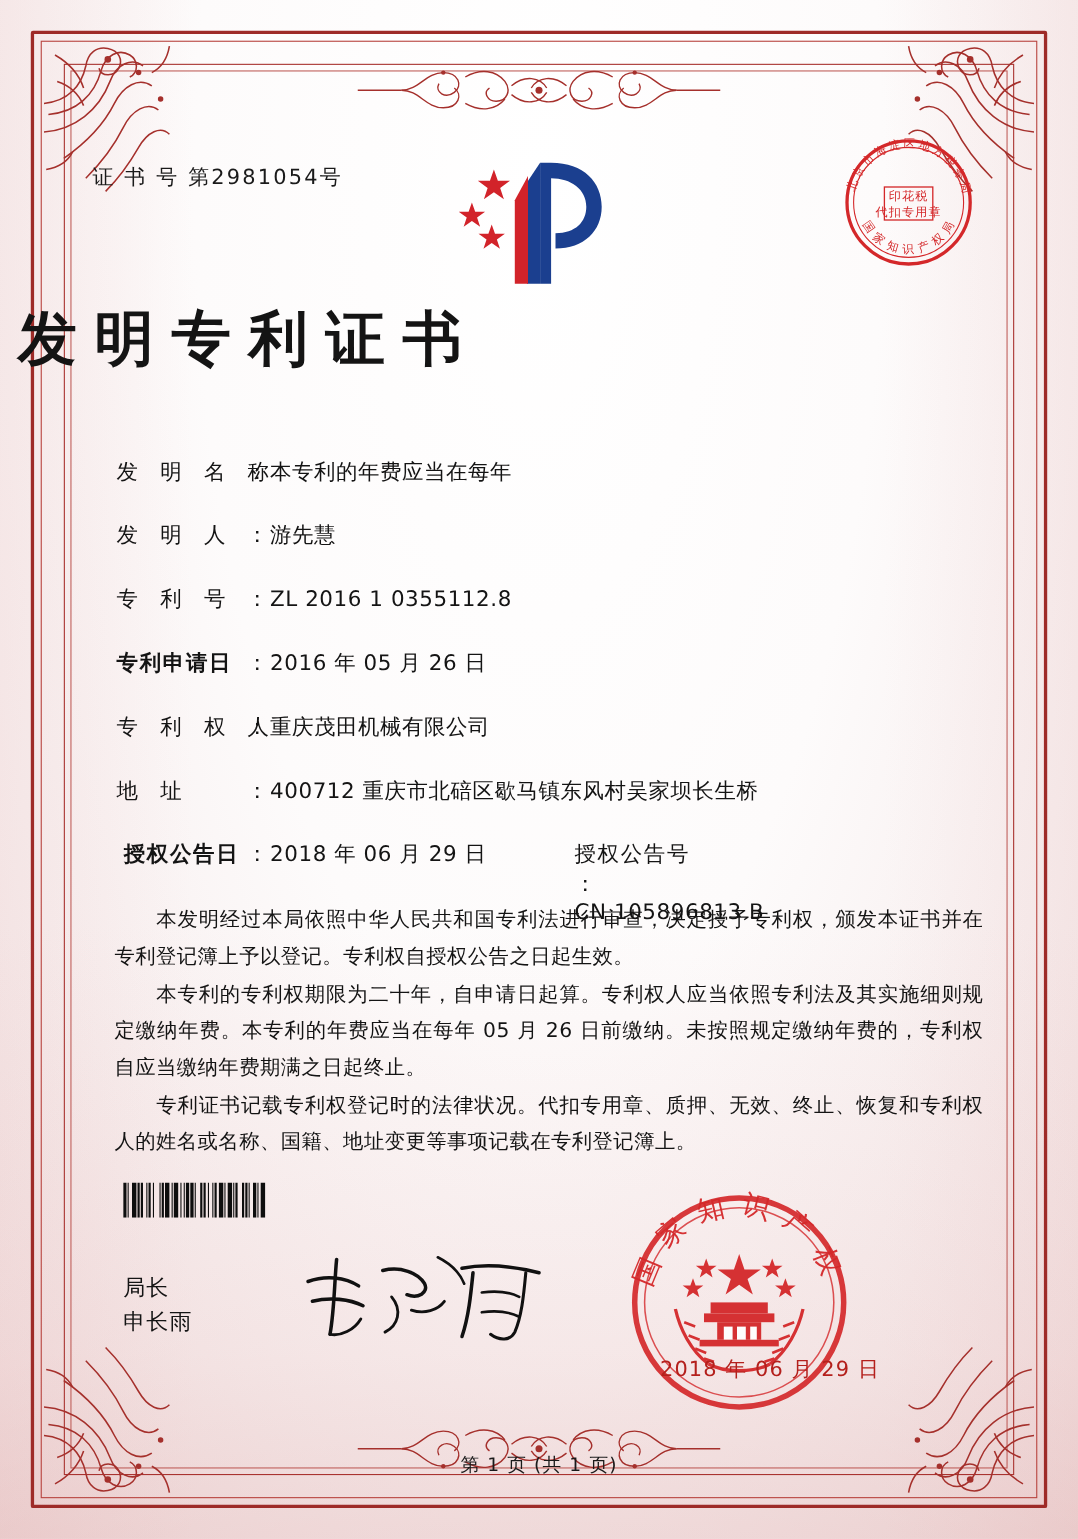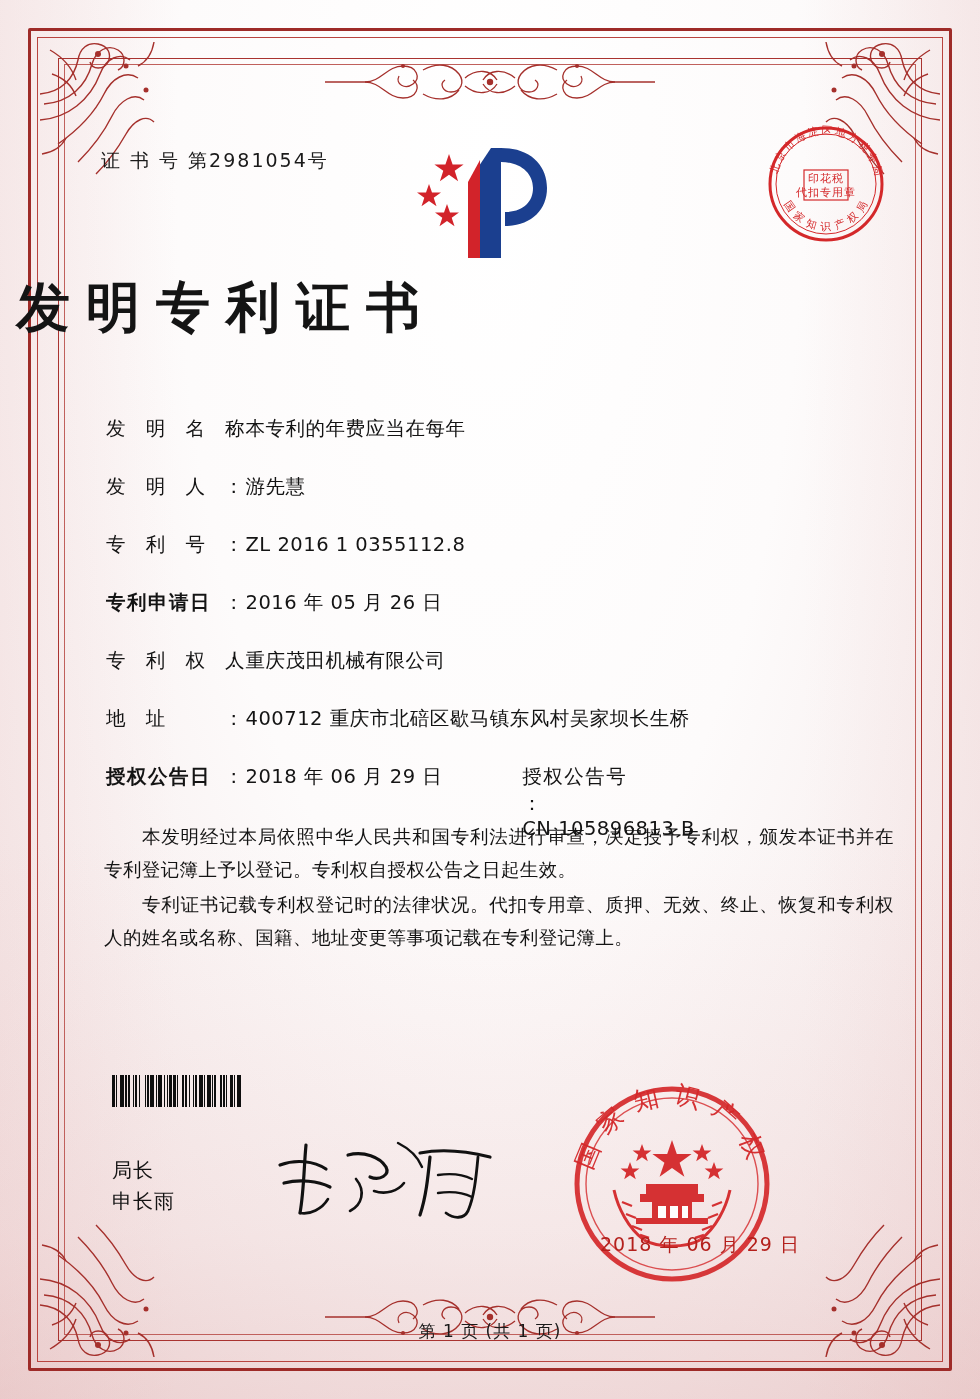--- a/index.html
+++ b/index.html
@@ -85,21 +85,21 @@
     transform: translateX(-50%) scaleY(-1);
     width: 330px;
     height: 60px;
     color: #a5302c;
   }
   .bottom-ornament svg { width: 100%; height: 100%; display: block; }
 
   
   .content {
     position: absolute;
-    left: 93px;
+    left: 76px;
     top: 100px;
     width: 804px;
   }
   .cert-no {
     font-family: "DejaVu Sans", "Liberation Sans", sans-serif;
     font-size: 19px;
     color: #1a1a1a;
     letter-spacing: 2px;
     margin-top: 48px;
     margin-left: 8px;
@@ -156,21 +156,21 @@
     white-space: nowrap;
   }
   .field-label {
     display: inline-block;
     width: 118px;
     letter-spacing: 7px;
   }
   .field-label.tight { letter-spacing: 1.5px; width: 118px; font-weight: bold; }
   .field-colon { margin-right: 2px; }
   .field-value { letter-spacing: 0.5px; }
-  .field-row.split { justify-content: flex-start; }
+  .field-row.split { justify-content: flex-start; text-align: center; }
   .split-second {
     margin-left: 80px;
     display: flex;
     align-items: baseline;
     white-space: nowrap;
     flex-direction: column;
   }
   .split-second .field-label { width: auto; letter-spacing: 1.5px; }
 
   
@@ -458,20 +458,21 @@
       <span class="split-second">
         <span class="field-label">授权公告号</span>
         <span class="field-colon">：</span>
         <span class="field-value">CN 105896813 B</span>
       </span>
     </div>
   </div>
 
   <div class="paras">
     <p>本发明经过本局依照中华人民共和国专利法进行审查，决定授予专利权，颁发本证书并在专利登记簿上予以登记。专利权自授权公告之日起生效。</p>
+    <p>本专利的专利权期限为二十年，自申请日起算。专利权人应当依照专利法及其实施细则规定缴纳年费。本专利的年费应当在每年 05 月 26 日前缴纳。未按照规定缴纳年费的，专利权自应当缴纳年费期满之日起终止。</p>
     <p>专利证书记载专利权登记时的法律状况。代扣专用章、质押、无效、终止、恢复和专利权人的姓名或名称、国籍、地址变更等事项记载在专利登记簿上。</p>
   </div>
 
   <div class="barcode" id="barcode">
       <i style="width: 3.3px;"></i>
       <i style="width: 1.1px; background: transparent;"></i>
       <i style="width: 1.1px;"></i>
       <i style="width: 2.2px; background: transparent;"></i>
       <i style="width: 4.4px;"></i>
       <i style="width: 1.1px; background: transparent;"></i>

